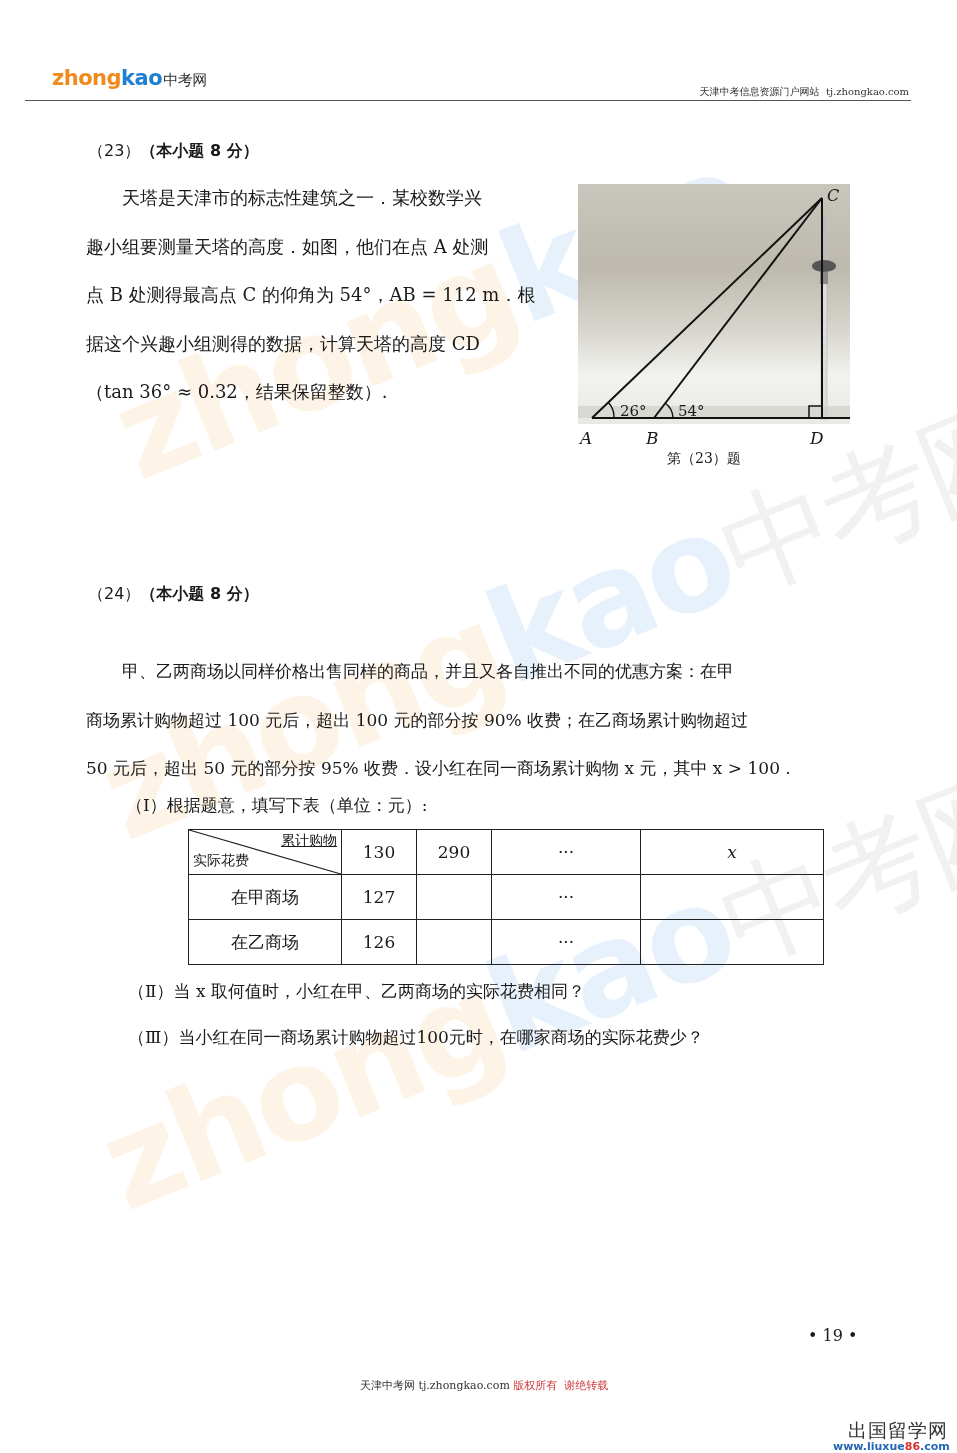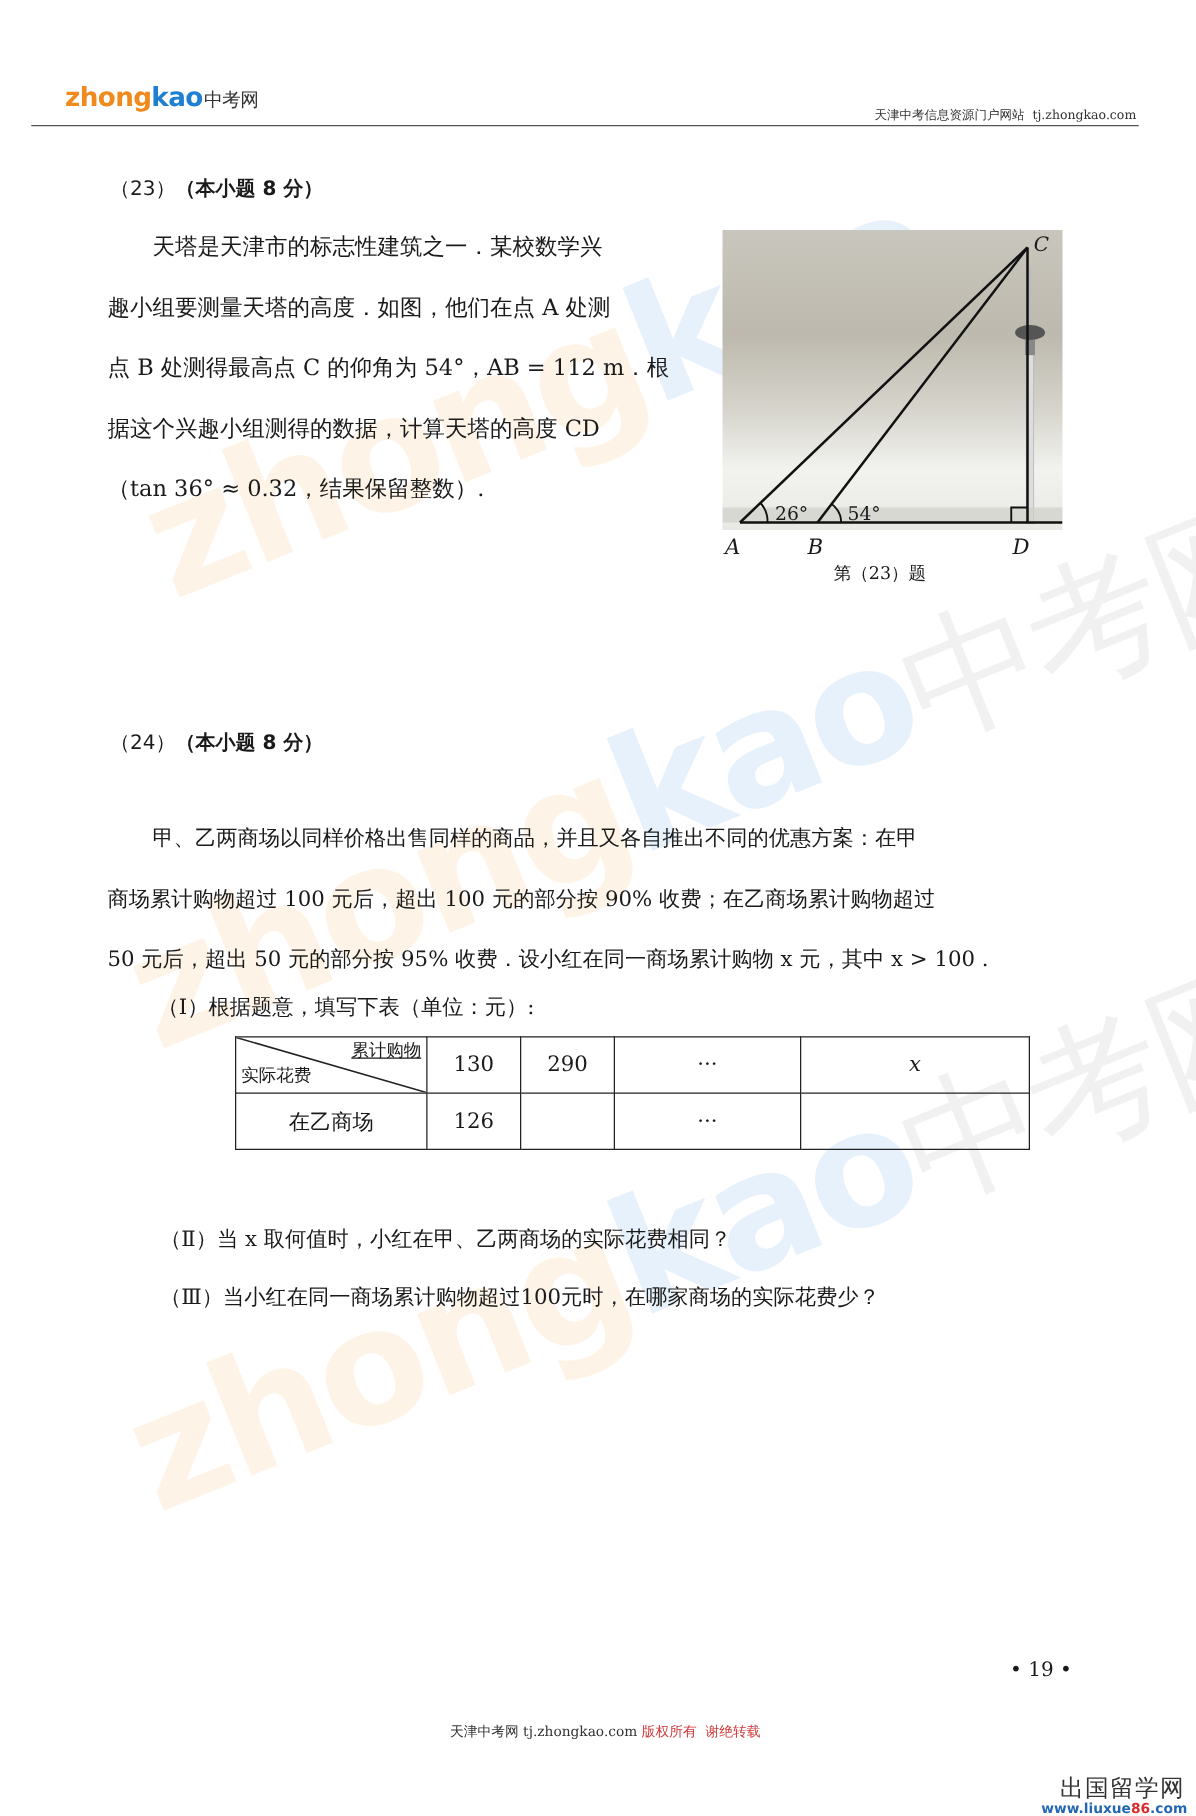--- a/index.html
+++ b/index.html
@@ -129,20 +129,27 @@
           </svg>
       <span class="diag-top">累计购物</span>
       <span class="diag-bot">实际花费</span>
     </td>
     <td style="width:74px;">130</td>
     <td style="width:74px;">290</td>
     <td style="width:148px;">···</td>
     <td style="width:182px;font-style:italic;">x</td>
   </tr>
   <tr>
+    <td>在甲商场</td>
+    <td>127</td>
+    <td></td>
+    <td>···</td>
+    <td></td>
+  </tr>
+  <tr>
     <td>在乙商场</td>
     <td>126</td>
     <td></td>
     <td>···</td>
     <td></td>
   </tr>
 </tbody>
   </table>
 
 <div class="abs" style="left:128px;top:980px;font-size:17px;z-index:2;">（Ⅱ）当 x 取何值时，小红在甲、乙两商场的实际花费相同？</div>

